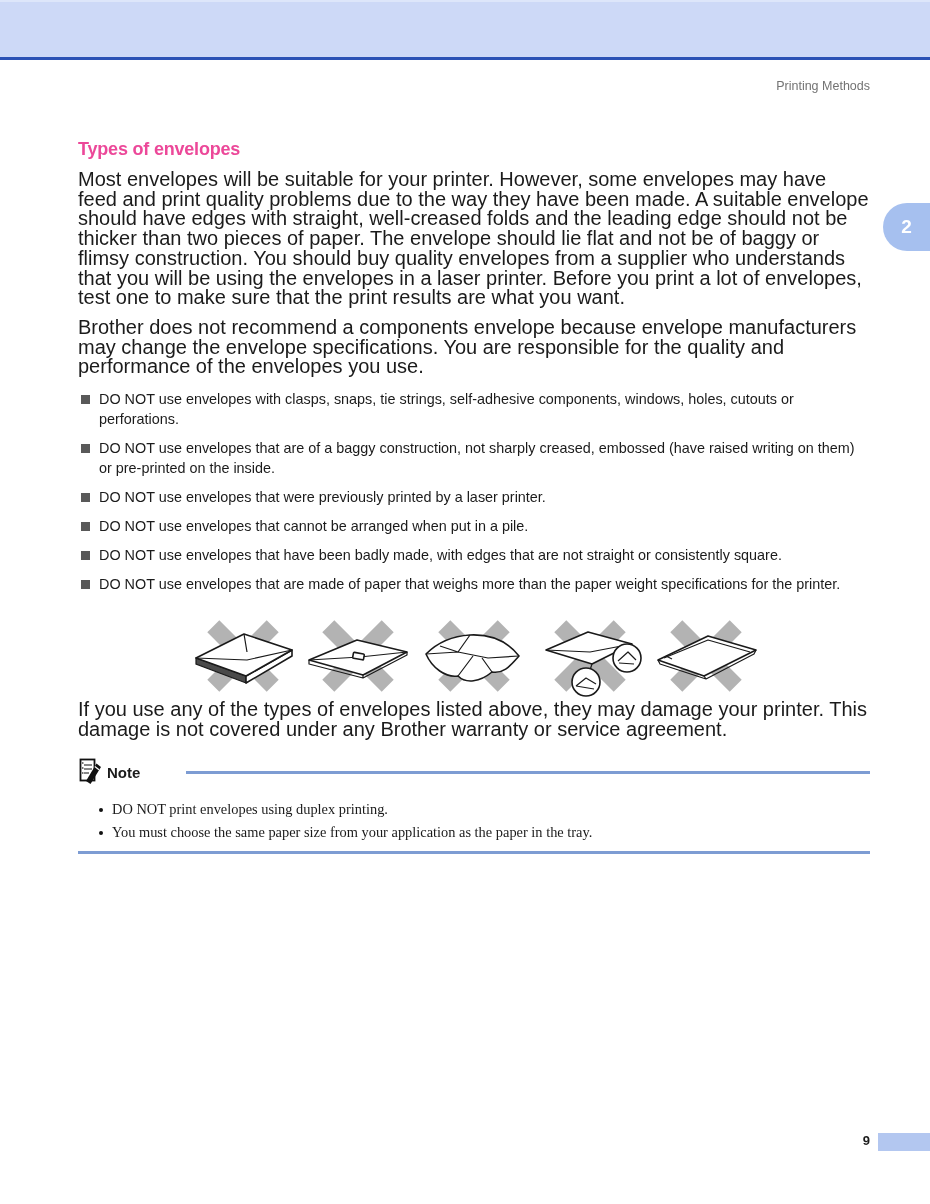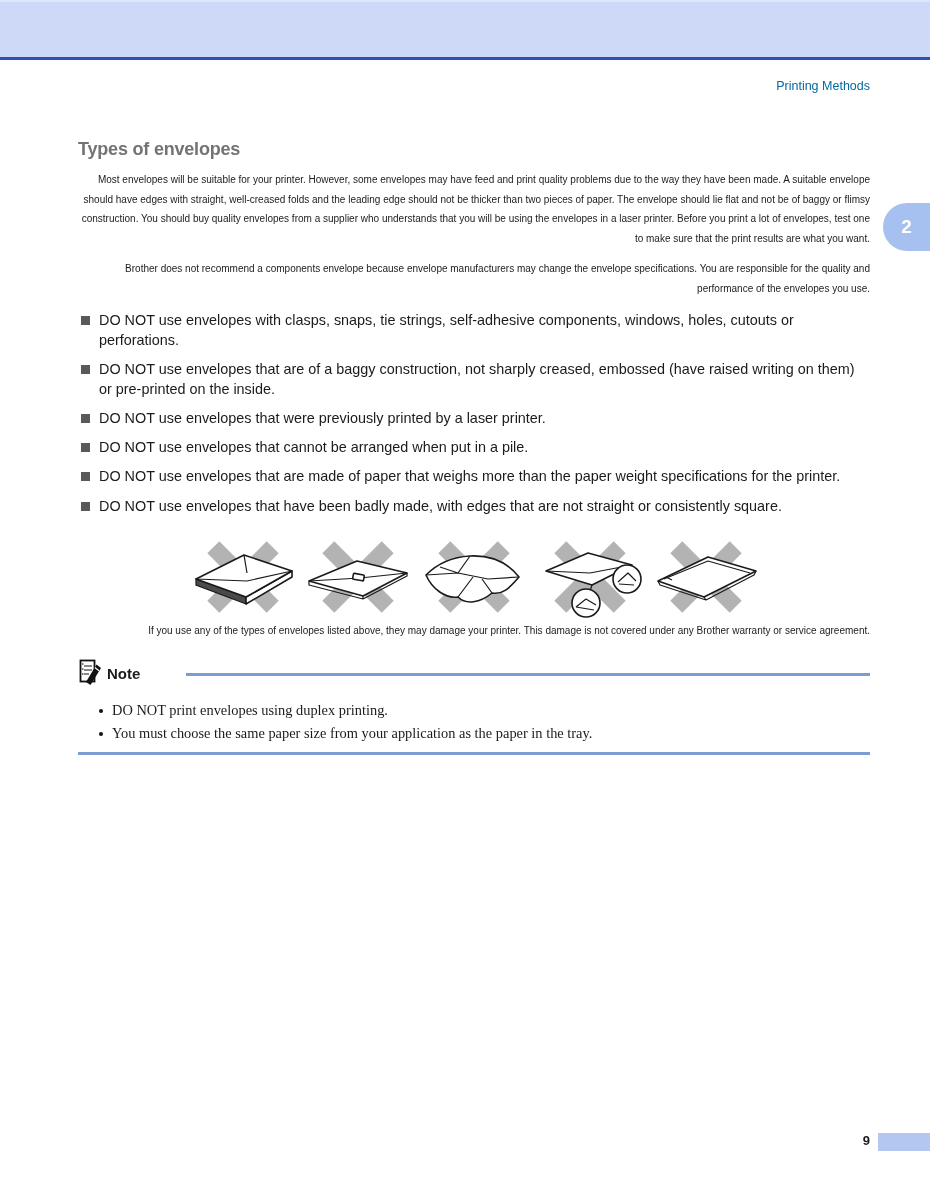--- a/index.html
+++ b/index.html
@@ -13,41 +13,41 @@
   }
   
   .topbar{
     height:55px;
     background:#cdd9f7;
     border-top:2px solid #dde6fa;
     border-bottom:3px solid #2b52b5;
   }
   .running-head{
     position:absolute;top:79px;right:60px;
-    font-size:12.5px;color:#0369a1;
+    font-size:12.5px;color:#737373;
   }
   
   .chapter-tab{
     position:absolute;top:203px;right:0;
     width:47px;height:48px;
     background:#a6c0ef;
     border-radius:24px 0 0 24px;
     color:#fff;font-weight:bold;font-size:19px;
     display:flex;align-items:center;justify-content:center;
   }
   
   main{padding:79px 60px 0 78px;}
   h1.title{
     margin:0 0 10px 0;
-    font-size:18px;font-weight:bold;color:#737373;
+    font-size:18px;font-weight:bold;color:#ec4899;
     letter-spacing:-0.2px;
   }
   p.body{
     margin:0 0 10px 0;
-    font-size:10px;line-height:19.7px;text-align:right;
+    font-size:20px;line-height:19.7px;
   }
   ul.sq-list{list-style:none;margin:13px 0 0 0;padding:0;}
   ul.sq-list li{
     display:flex;gap:9px;margin-bottom:9.5px;
     font-size:14.4px;line-height:19.7px;
   }
   .sqb{flex:none;width:9px;height:9px;background:#595959;margin:5px 0 0 3px;}
   
   .figures{
     margin:17px auto 0 auto;
@@ -120,25 +120,25 @@
       <li>
         <span class="sqb"></span>
         <span>DO NOT use envelopes that were previously printed by a laser printer.</span>
       </li>
       <li>
         <span class="sqb"></span>
         <span>DO NOT use envelopes that cannot be arranged when put in a pile.</span>
       </li>
       <li>
         <span class="sqb"></span>
+        <span>DO NOT use envelopes that have been badly made, with edges that are not straight or consistently square.</span>
+      </li>
+      <li>
+        <span class="sqb"></span>
         <span>DO NOT use envelopes that are made of paper that weighs more than the paper weight specifications for the printer.</span>
-      </li>
-      <li>
-        <span class="sqb"></span>
-        <span>DO NOT use envelopes that have been badly made, with edges that are not straight or consistently square.</span>
       </li>
     </ul>
 
     <div class="figures">
 
       <div class="fig" aria-label="thick stacked envelope crossed out">
         <svg width="112" height="88" viewBox="0 0 112 88">
           <use href="#xm"></use>
           <path class="envthick" d="M9 46 L59 64 L59 71 L9 52 Z"></path>
           <path class="env" d="M59 64 L105 38 L105 44 L59 71 Z"></path>

